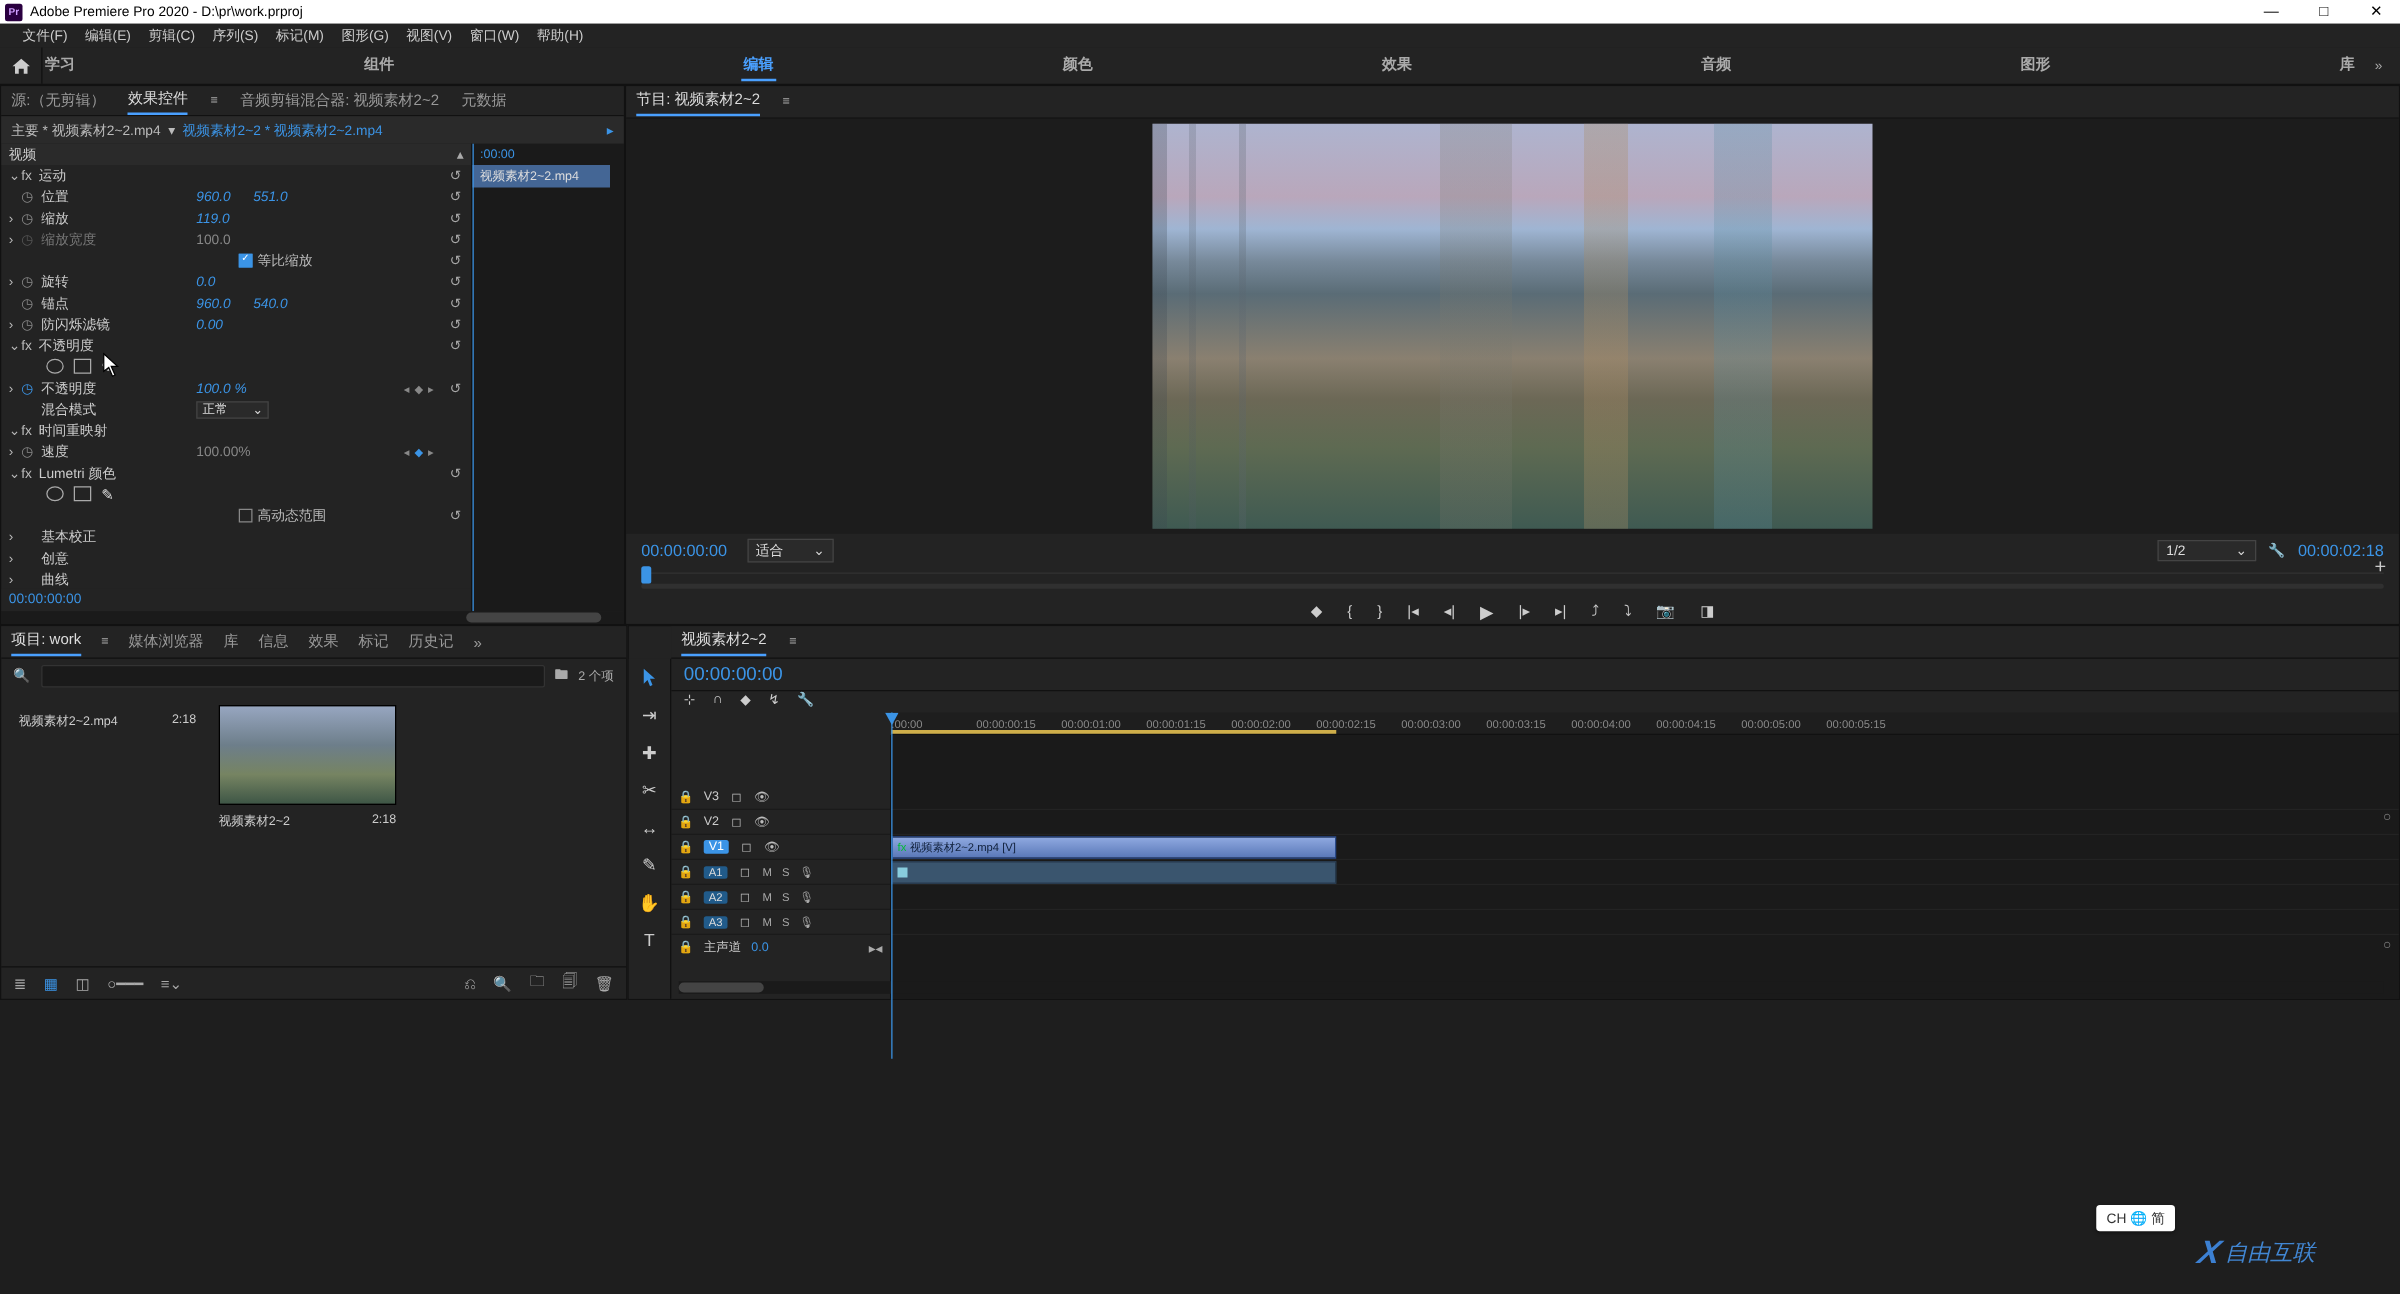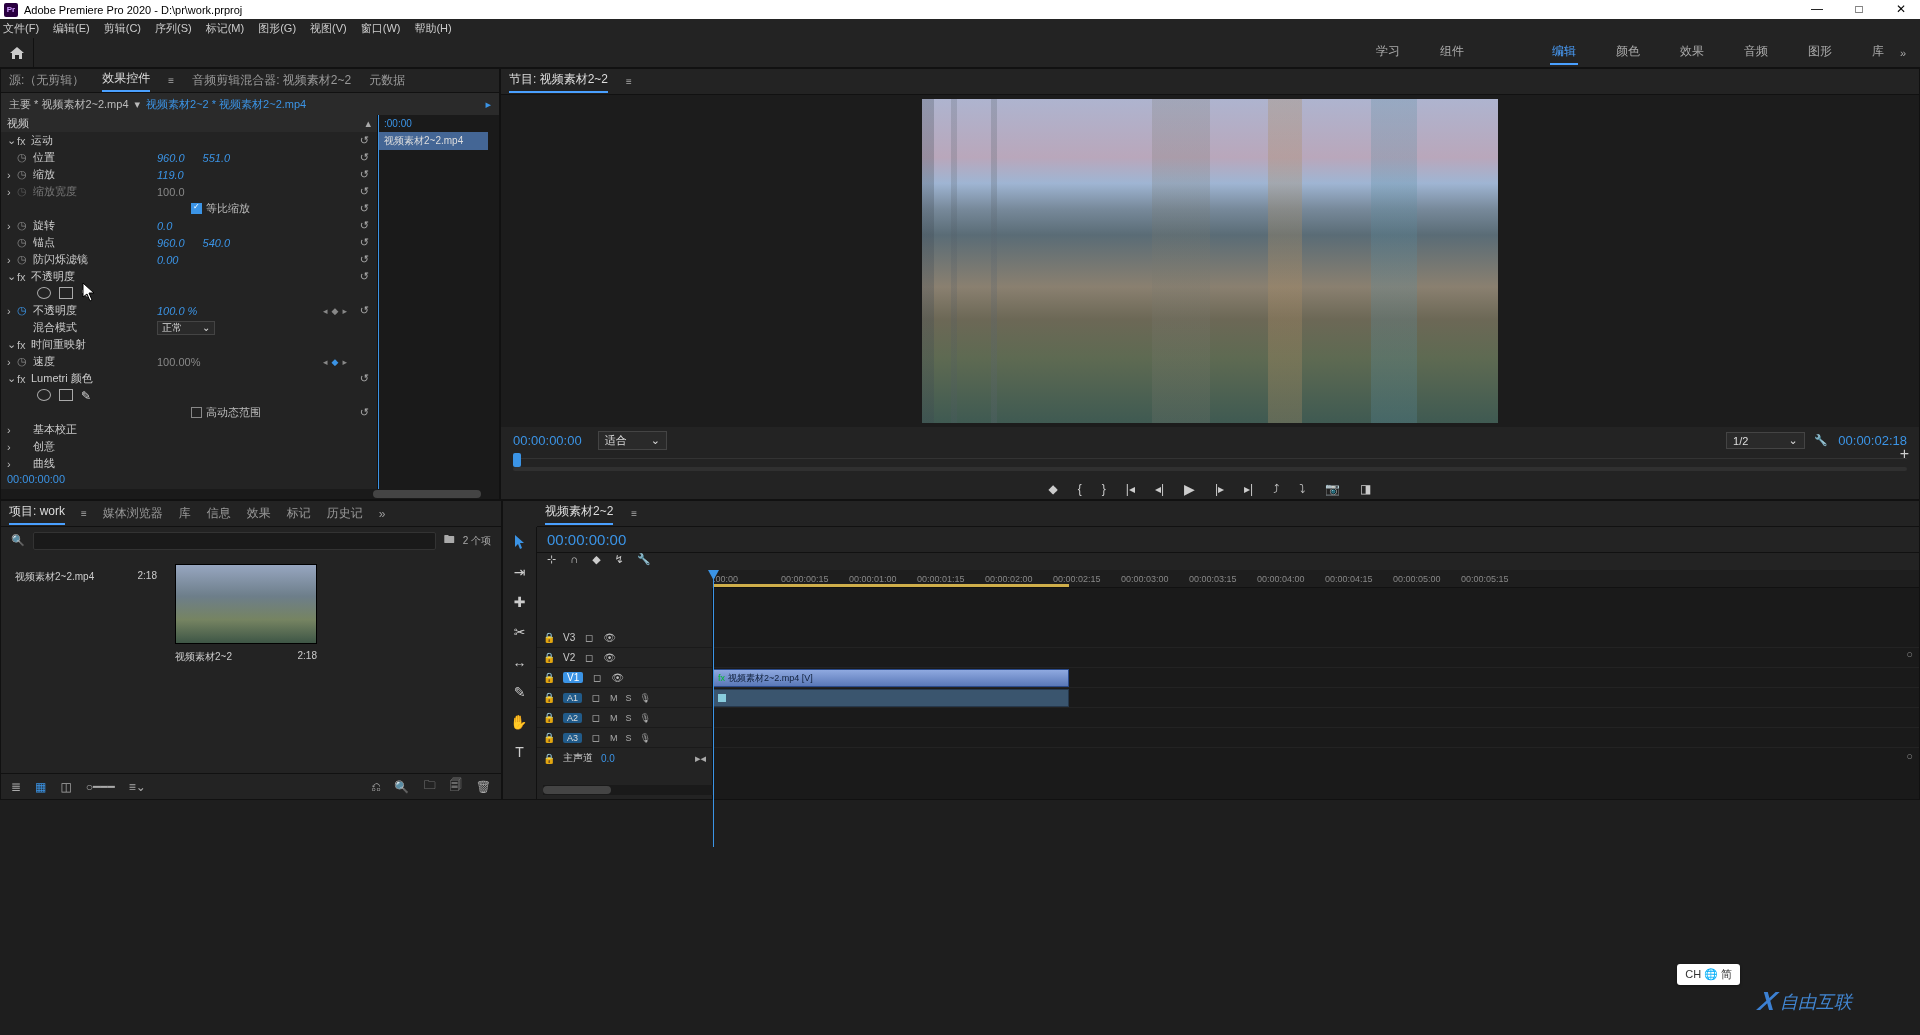--- a/index.html
+++ b/index.html
@@ -7,27 +7,27 @@
 
 
 .titlebar { height: 19px; background: #fff; color: #000; display: flex; align-items: center; padding: 0 4px; justify-content: space-between; }
 .titlebar-left { display: flex; align-items: center; gap: 6px; }
 .titlebar-icon { width: 14px; height: 14px; background: #2a0040; border-radius: 2px; display: flex; align-items: center; justify-content: center; color: #d09eff; font-size: 8px; font-weight: bold; }
 .titlebar-text { font-size: 11px; }
 .titlebar-right { display: flex; gap: 28px; padding-right: 8px; }
 .winbtn { width: 14px; height: 14px; font-size: 12px; line-height: 12px; text-align: center; }
 
 
-.menubar { height: 19px; background: #232323; display: flex; align-items: center; padding: 0 3px; gap: 14px; color: #ccc; }
+.menubar { height: 19px; background: #232323; display: flex; align-items: center; padding: 0 18px; gap: 14px; color: #ccc; }
 .menubar span { font-size: 11px; }
 
 
 .workspacebar { height: 30px; background: #232323; display: flex; align-items: center; border-bottom: 1px solid #111; }
 .home-icon { width: 34px; height: 100%; display: flex; align-items: center; justify-content: center; border-right: 1px solid #111; }
-.workspace-tabs { flex: 1; display: flex; justify-content: flex-end; gap: 36px; }
+.workspace-tabs { flex: 1; display: flex; justify-content: space-between; gap: 36px; font-weight: bold; }
 .ws-tab { color: #aaa; font-size: 12px; padding: 3px 2px; }
 .ws-tab.active { color: #4aa0ff; border-bottom: 2px solid #4aa0ff; margin-left: 48px; }
 .ws-chevron { color: #aaa; margin-left: 14px; margin-right: 14px; }
 
 
 .top-row { display: flex; height: 432px; }
 .panel { background: #232323; border: 1px solid #111; position: relative; }
 .panel-tabs { height: 26px; display: flex; align-items: center; padding: 0 8px; gap: 18px; background: #232323; border-bottom: 1px solid #111; }
 .panel-tab { color: #999; font-size: 12px; }
 .panel-tab.active { color: #ddd; border-bottom: 2px solid #4aa0ff; padding-bottom: 3px; }
@@ -47,21 +47,21 @@
 .ec-row .stopwatch { width: 16px; color: #888; }
 .ec-row .label { flex: 0 0 124px; color: #ccc; }
 .ec-row .val { color: #3b94e6; margin-right: 18px; font-style: italic; }
 .ec-row .val-gray { color: #888; margin-right: 18px; }
 .ec-row .reset { position: absolute; right: 8px; color: #aaa; font-size: 11px; }
 .ec-row .kf { position: absolute; right: 30px; color: #888; display: flex; gap: 4px; font-size: 9px; }
 .ec-section { background: #2a2a2a; }
 .ec-chk { width: 11px; height: 11px; border: 1px solid #888; display: inline-block; margin-right: 4px; vertical-align: middle; }
 .ec-chk.on { background: #3b94e6; border-color: #3b94e6; position: relative; }
 .ec-chk.on::after { content: "✓"; color: #fff; font-size: 8px; position: absolute; top: -2px; left: 1px; }
-.ec-select { background: #2a2a2a; border: 1px solid #444; padding: 0 4px; font-size: 10px; color: #ddd; display: inline-flex; align-items: center; gap: 20px; height: 14px; }
+.ec-select { background: #2a2a2a; border: 1px solid #444; padding: 0 4px; font-size: 10px; color: #ddd; display: inline-flex; align-items: flex-end; gap: 20px; height: 14px; }
 .ec-mask-icons { display: flex; gap: 8px; margin-left: 30px; }
 .mask-shape { width: 14px; height: 12px; border: 1px solid #aaa; }
 .mask-shape.ellipse { border-radius: 7px/6px; }
 .mask-pen { color: #ddd; font-size: 12px; }
 
 
 .ec-right .tc { color: #3b94e6; font-size: 10px; padding: 3px 6px; }
 .ec-right .clipbar { background: #446695; color: #ddd; padding: 2px 6px; font-size: 10px; margin: 0 0 0 0; width: 110px; }
 .ec-right .playline { position: absolute; left: 0; top: 0; bottom: 0; width: 1px; background: #3b94e6; }
 .ec-tc-bottom { position: absolute; bottom: 0; left: 0; height: 18px; padding: 2px 6px; color: #3b94e6; font-size: 11px; background: #232323; width: 100%; }

